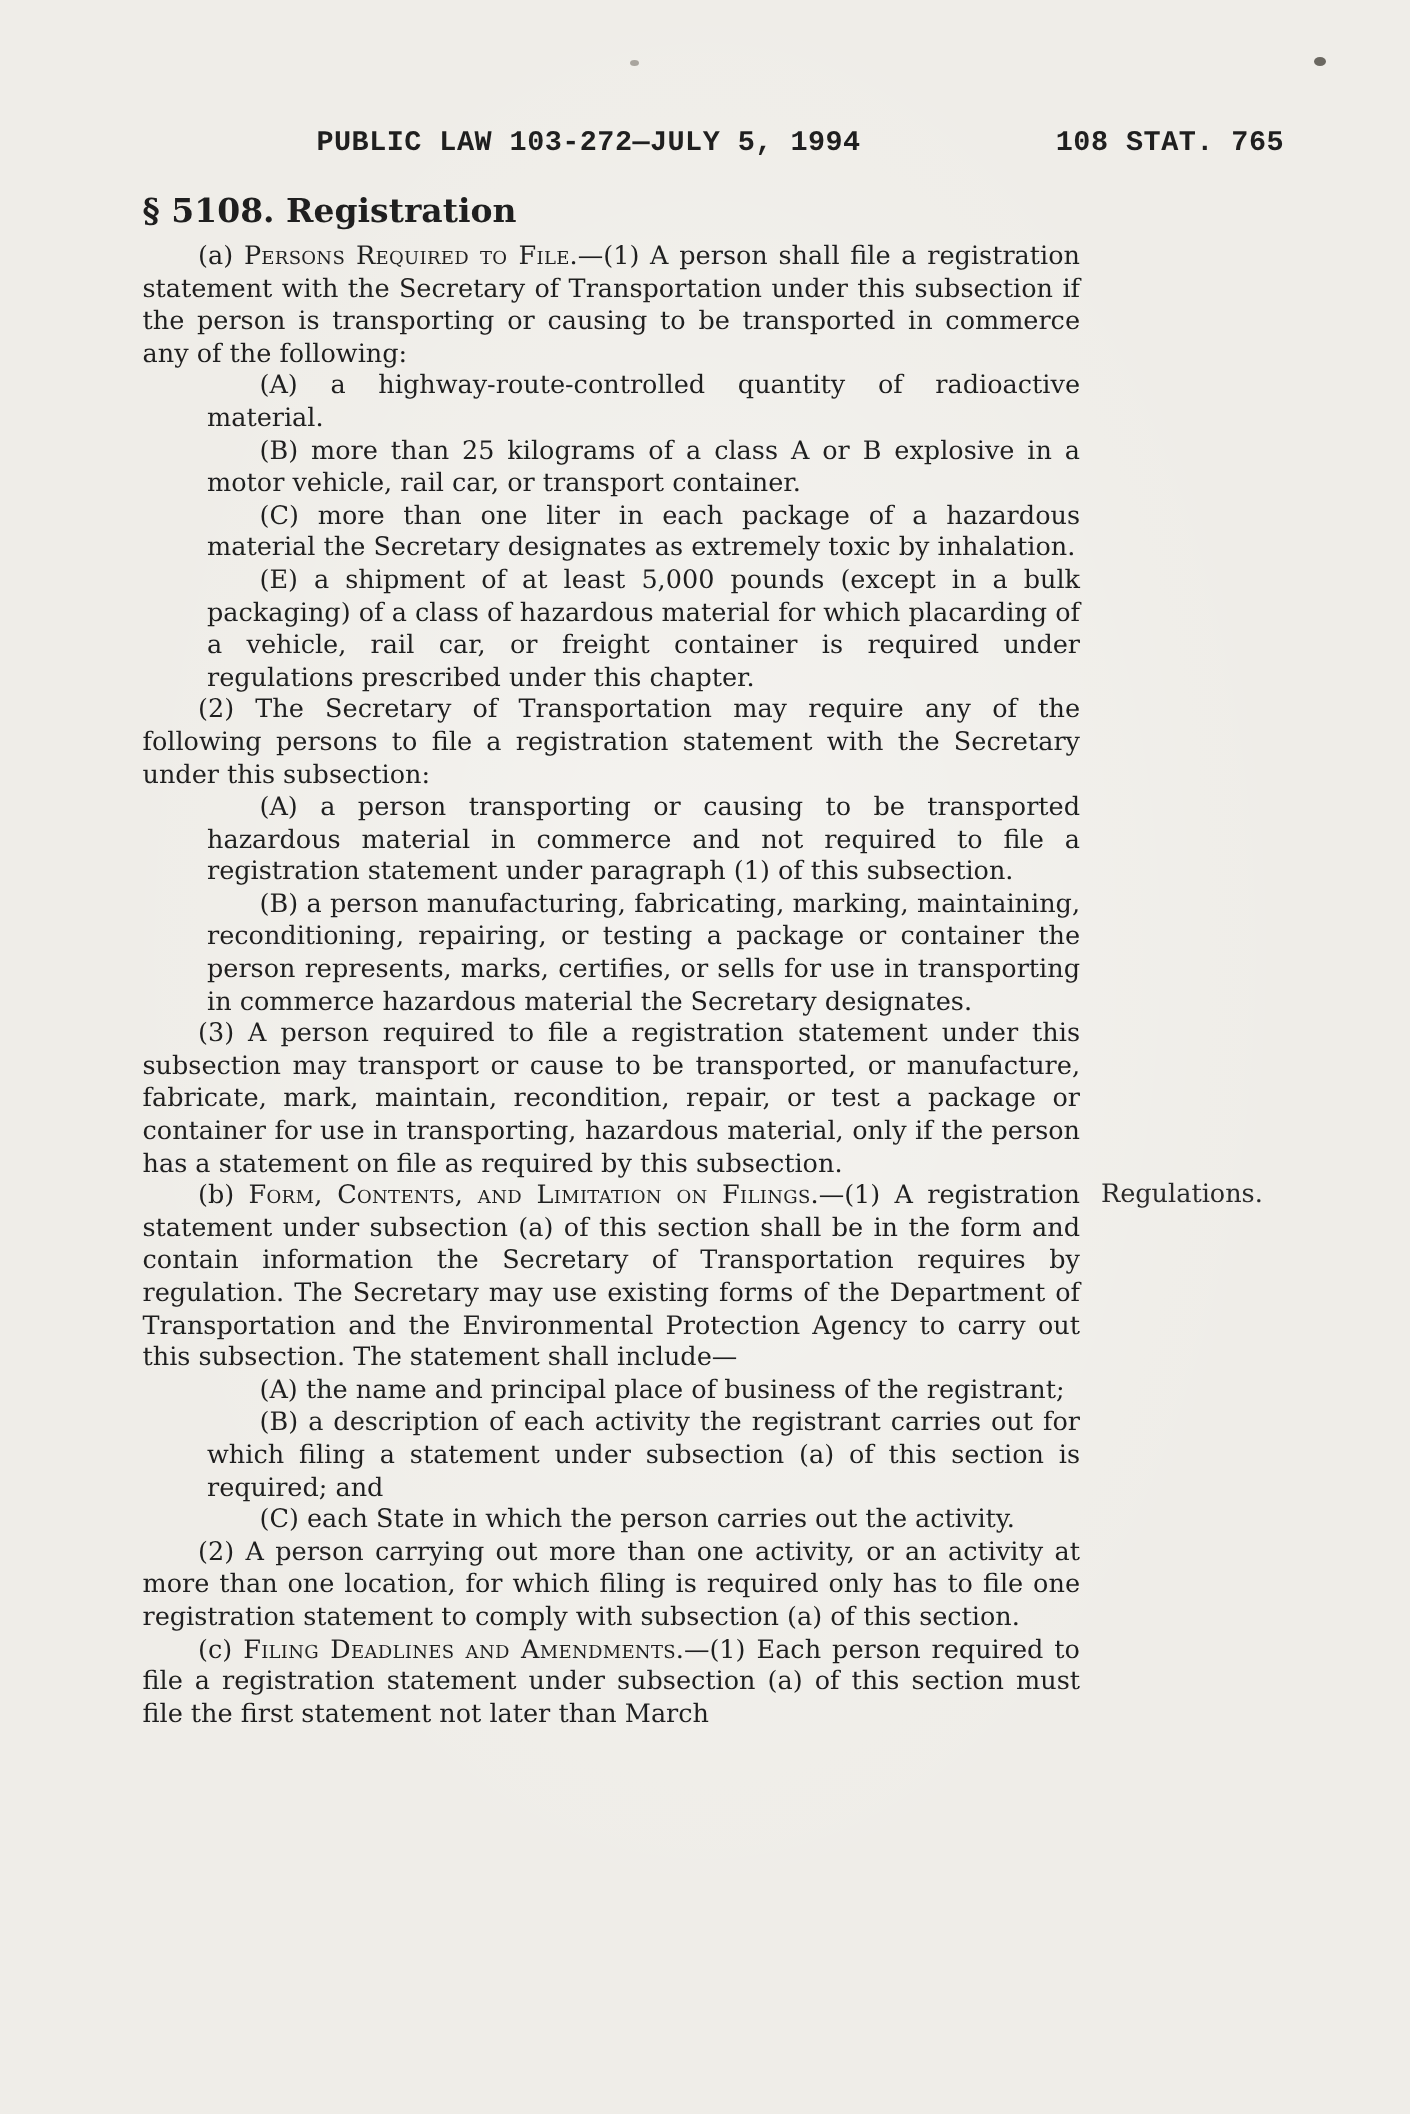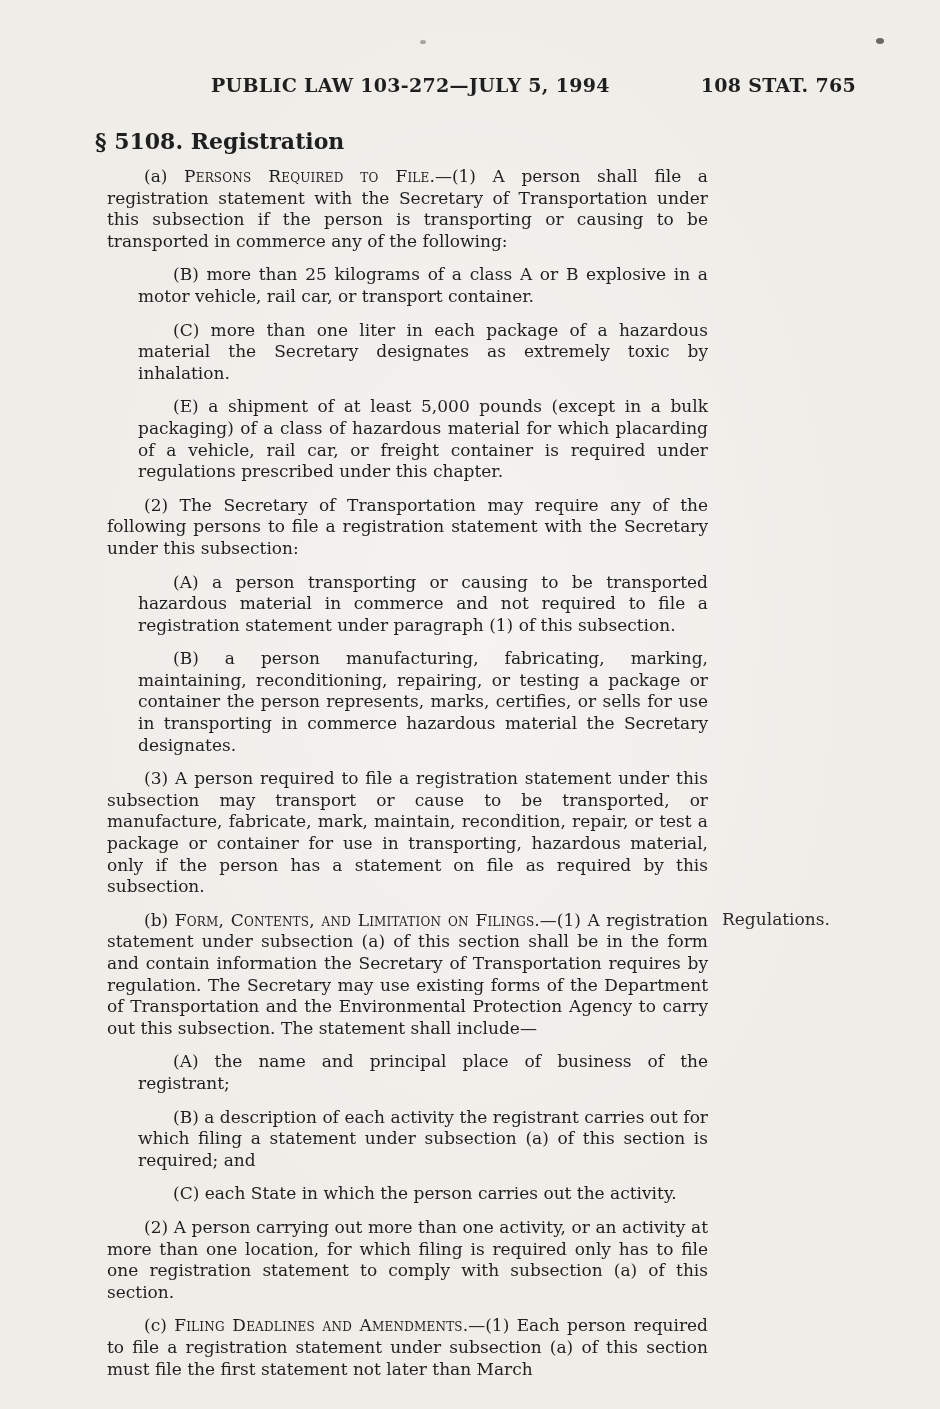--- a/index.html
+++ b/index.html
@@ -13,21 +13,21 @@
   .page{
     position:relative;
     width:940px;height:1409px;
     background:
       radial-gradient(ellipse at 50% 45%, rgba(255,255,255,0.35) 0%, rgba(255,255,255,0) 60%),
       #efede8;
     overflow:hidden;
   }
   .running-head{
     position:absolute;
-    top:74px;left:95px;width:761px;height:26px;
+    top:84px;left:95px;width:761px;height:26px;font-family:Liberation Mono, monospace;
   }
   .law-title{
     position:absolute;
     left:116px;top:0;
     font-weight:bold;
     font-size:19px;
     letter-spacing:0.3px;
     white-space:nowrap;
   }
   .stat-ref{
@@ -43,21 +43,21 @@
     position:absolute;
     left:95px;top:128px;
     width:625px;
   }
   .section-heading{
     font-weight:bold;
     font-size:22px;
     margin:0 0 7px 0;
   }
   .statute-body p{
-    margin:12px;
+    margin:0;
     font-size:17px;
     line-height:21.6px;
     text-align:justify;
   }
   p.main{ text-indent:37px; }
   p.sub{ margin-left:43px; text-indent:35px; }
   .sc{ font-variant:small-caps; letter-spacing:0.2px; }
   .margin-note{
     position:absolute;
     left:calc(100% + 14px);
@@ -86,20 +86,21 @@
 
   <div class="running-head">
     <span class="law-title">PUBLIC LAW 103-272—JULY 5, 1994</span>
     <span class="stat-ref">108 STAT. 765</span>
   </div>
 
   <div class="statute-body">
     <h2 class="section-heading">§ 5108. Registration</h2>
 
   <p class="main"><span>(a) </span><span class="sc">Persons Required to File</span><span>.—(1) A person shall file a registration statement with the Secretary of Transportation under this subsection if the person is transporting or causing to be transported in commerce any of the following:</span></p>
+      <p class="sub"><span>(A) a highway-route-controlled quantity of radioactive material.</span></p>
       <p class="sub"><span>(B) more than 25 kilograms of a class A or B explosive in a motor vehicle, rail car, or transport container.</span></p>
       <p class="sub"><span>(C) more than one liter in each package of a hazardous material the Secretary designates as extremely toxic by inhalation.</span></p>
       <p class="sub"><span>(E) a shipment of at least 5,000 pounds (except in a bulk packaging) of a class of hazardous material for which placarding of a vehicle, rail car, or freight container is required under regulations prescribed under this chapter.</span></p>
       <p class="main"><span>(2) The Secretary of Transportation may require any of the following persons to file a registration statement with the Secretary under this subsection:</span></p>
       <p class="sub"><span>(A) a person transporting or causing to be transported hazardous material in commerce and not required to file a registration statement under paragraph (1) of this subsection.</span></p>
       <p class="sub"><span>(B) a person manufacturing, fabricating, marking, maintaining, reconditioning, repairing, or testing a package or container the person represents, marks, certifies, or sells for use in transporting in commerce hazardous material the Secretary designates.</span></p>
       <p class="main"><span>(3) A person required to file a registration statement under this subsection may transport or cause to be transported, or manufacture, fabricate, mark, maintain, recondition, repair, or test a package or container for use in transporting, hazardous material, only if the person has a statement on file as required by this subsection.</span></p>
       <p class="main" style="position: relative;"><span>(b) </span><span class="sc">Form, Contents, and Limitation on Filings</span><span>.—(1) A registration statement under subsection (a) of this section shall be in the form and contain information the Secretary of Transportation requires by regulation. The Secretary may use existing forms of the Department of Transportation and the Environmental Protection Agency to carry out this subsection. The statement shall include—</span><span class="margin-note">Regulations.</span></p>
       <p class="sub"><span>(A) the name and principal place of business of the registrant;</span></p>
       <p class="sub"><span>(B) a description of each activity the registrant carries out for which filing a statement under subsection (a) of this section is required; and</span></p>

